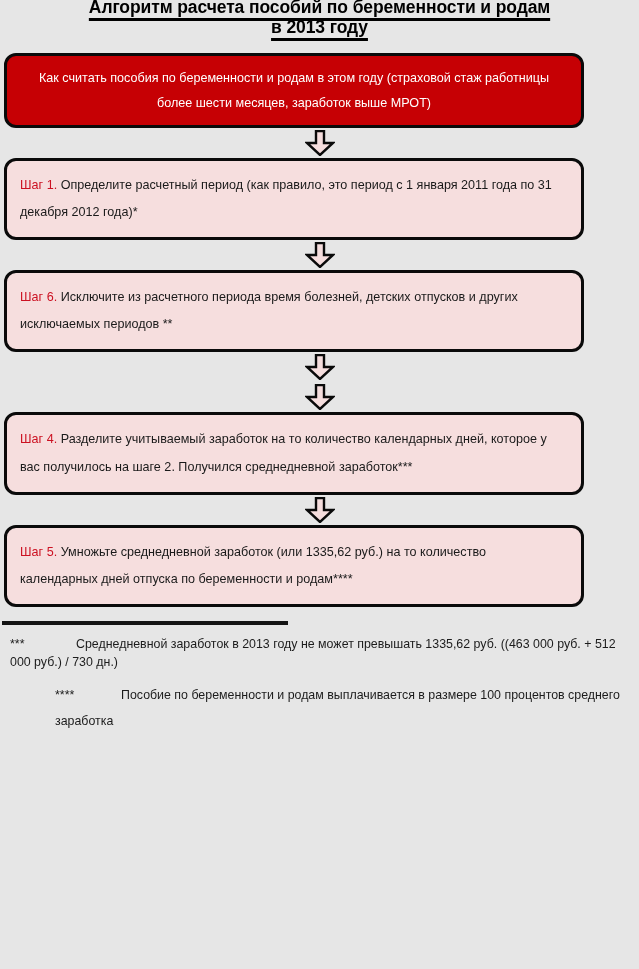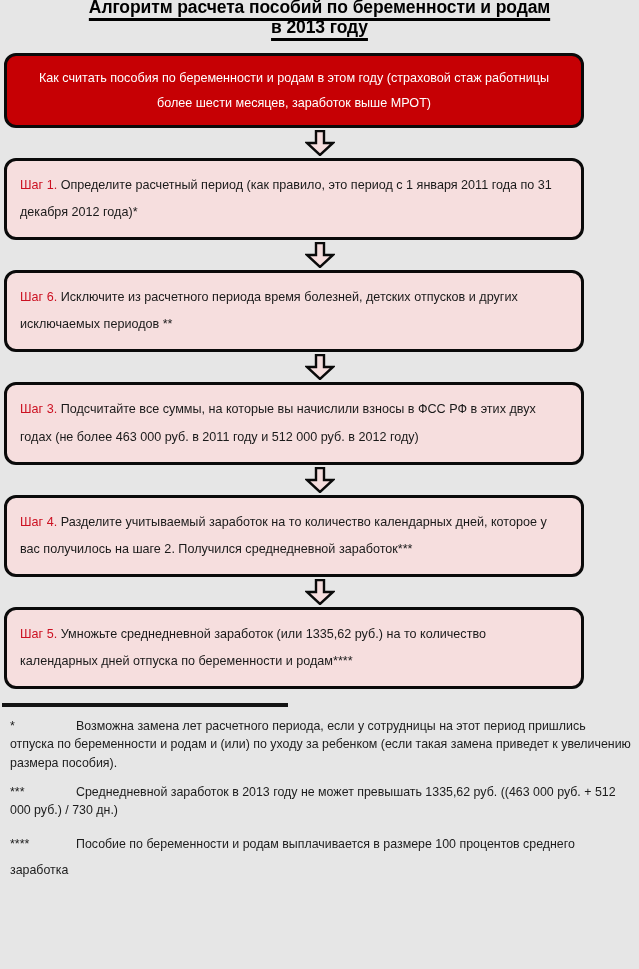--- a/index.html
+++ b/index.html
@@ -121,20 +121,21 @@
   .fn .mark {
     display: inline-block;
     width: 66px;
     vertical-align: top;
   }
   .fn .body {
     display: inline;
   }
   .fn-last {
     line-height: 2.1;
+    margin-left: 45px;
   }
 </style>
 </head>
 <body>
 
 <div class="title-block">
   <span class="title-line title-line-1">Алгоритм расчета пособий по беременности и родам</span>
   <span class="title-line title-line-2">в 2013 году</span>
 </div>
 
@@ -163,23 +164,20 @@
   <div class="node node-step">
     <span class="node-text"><span class="step-label">Шаг  6.</span><span> Исключите из расчетного периода время болезней, детских отпусков и других исключаемых периодов **</span></span>
   </div>
 
   <div class="connector">
     <svg class="arrow-svg" width="30" height="26" viewBox="0 0 30 26">
       <polygon points="11,1 19,1 19,13 28,13 15,25 2,13 11,13" fill="#f6dede" stroke="#0a0a0a" stroke-width="2.4" stroke-linejoin="miter"></polygon>
     </svg>
   </div>
 
-  <div class="node node-step">
-    <span class="node-text"><span class="step-label">Шаг  3.</span><span> Подсчитайте все суммы, на которые вы начислили взносы в ФСС РФ в этих двух годах (не более 463 000 руб. в 2011 году и 512 000 руб. в 2012 году)</span></span>
-  </div>
 
   <div class="connector">
     <svg class="arrow-svg" width="30" height="26" viewBox="0 0 30 26">
       <polygon points="11,1 19,1 19,13 28,13 15,25 2,13 11,13" fill="#f6dede" stroke="#0a0a0a" stroke-width="2.4" stroke-linejoin="miter"></polygon>
     </svg>
   </div>
 
   <div class="node node-step">
     <span class="node-text"><span class="step-label">Шаг  4.</span><span>  Разделите учитываемый заработок на то количество календарных дней, которое у вас получилось на шаге 2. Получился среднедневной заработок***</span></span>
   </div>
@@ -195,23 +193,20 @@
   </div>
 
 </div>
 
 <div class="divider-wrap">
   <div class="divider"></div>
 </div>
 
 <div class="footnotes">
 
-  <div class="fn">
-    <span class="mark">*</span><span class="body">Возможна замена лет расчетного периода, если у сотрудницы на этот период пришлись отпуска по беременности и родам и (или) по уходу за ребенком (если такая замена приведет к увеличению размера пособия).</span>
-  </div>
 
 
   <div class="fn">
     <span class="mark">***</span><span class="body">Среднедневной заработок в 2013 году не может превышать 1335,62 руб. ((463 000 руб. + 512 000 руб.) / 730 дн.)</span>
   </div>
 
   <div class="fn fn-last">
     <span class="mark">****</span><span class="body">Пособие по беременности и родам выплачивается в размере 100 процентов среднего заработка</span>
   </div>
 

